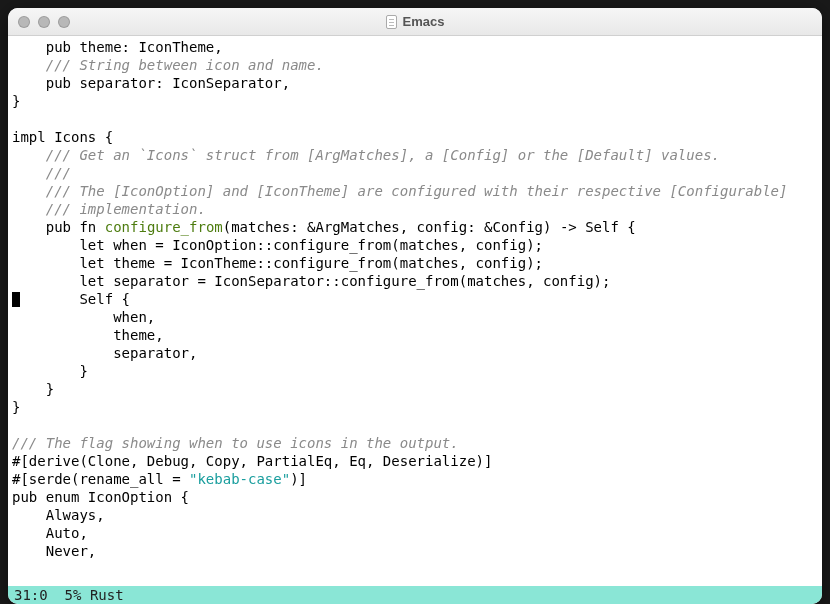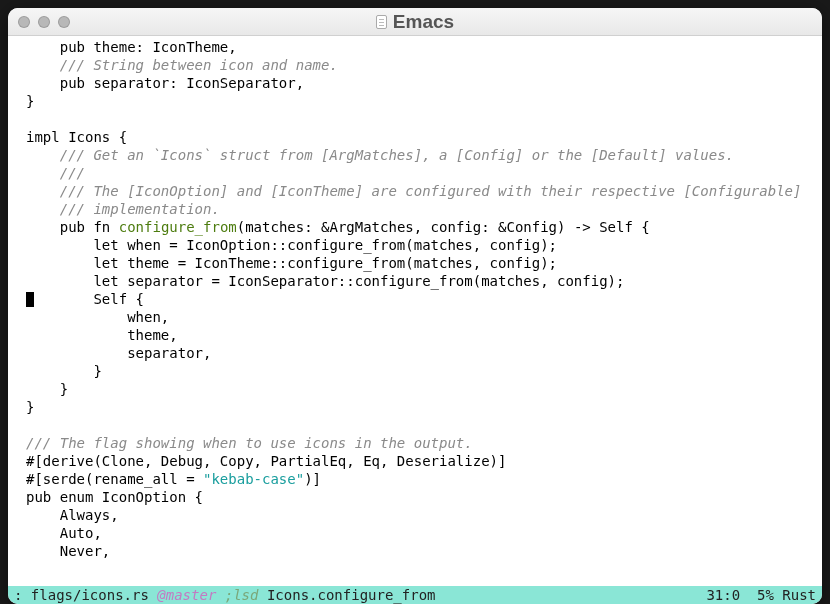--- a/index.html
+++ b/index.html
@@ -40,21 +40,21 @@
   }
   .title-center {
     position: absolute;
     left: 0; right: 0;
     display: flex;
     justify-content: center;
     align-items: center;
     gap: 6px;
     pointer-events: none;
     font-family: -apple-system, "Helvetica Neue", Arial, sans-serif;
-    font-size: 19px;
+    font-size: 13px;
     color: #555;
     font-weight: 600;
   }
   .doc-icon {
     width: 11px; height: 14px;
     border: 1px solid #aaa;
     border-radius: 2px;
     position: relative;
     background: #fff;
   }
@@ -68,21 +68,21 @@
 
   .buffer {
     flex: 1;
     background: #ffffff;
     white-space: pre;
     line-height: 18px;
     color: #000;
     overflow: hidden;
     padding-top: 2px;
   }
-  .line { padding-left: 18px; height: 18px; }
+  .line { padding-left: 4px; height: 18px; }
 
   .modeline {
     height: 18px;
     background: #8ae6d6;
     color: #222;
     display: flex;
     align-items: center;
     padding: 0 6px;
     font-size: 14px;
     line-height: 18px;
@@ -128,17 +128,16 @@
     </div>
     <div class="title-center">
       <span class="doc-icon"></span>
       <span>Emacs</span>
     </div>
   </div>
 
   <div class="buffer" id="buffer"><div class="line">    <span>pub theme: IconTheme,</span></div><div class="line">    <span class="doc">/// String between icon and name.</span></div><div class="line">    <span>pub separator: IconSeparator,</span></div><div class="line"><span>}</span></div><div class="line"><span></span></div><div class="line"><span>impl Icons {</span></div><div class="line">    <span class="doc">/// Get an `Icons` struct from [ArgMatches], a [Config] or the [Default] values.</span></div><div class="line">    <span class="doc">///</span></div><div class="line">    <span class="doc">/// The [IconOption] and [IconTheme] are configured with their respective [Configurable]</span></div><div class="line">    <span class="doc">/// implementation.</span></div><div class="line">    <span>pub fn </span><span class="fn-name">configure_from</span><span>(matches: &amp;ArgMatches, config: &amp;Config) -&gt; Self {</span></div><div class="line">        <span>let when = IconOption::configure_from(matches, config);</span></div><div class="line">        <span>let theme = IconTheme::configure_from(matches, config);</span></div><div class="line">        <span>let separator = IconSeparator::configure_from(matches, config);</span></div><div class="line"><span class="cursor"></span>        <span>Self {</span></div><div class="line">            <span>when,</span></div><div class="line">            <span>theme,</span></div><div class="line">            <span>separator,</span></div><div class="line">        <span>}</span></div><div class="line">    <span>}</span></div><div class="line"><span>}</span></div><div class="line"><span></span></div><div class="line"><span class="doc">/// The flag showing when to use icons in the output.</span></div><div class="line"><span>#[derive(Clone, Debug, Copy, PartialEq, Eq, Deserialize)]</span></div><div class="line"><span>#[serde(rename_all = </span><span class="str">"kebab-case"</span><span>)]</span></div><div class="line"><span>pub enum IconOption {</span></div><div class="line">    <span>Always,</span></div><div class="line">    <span>Auto,</span></div><div class="line">    <span>Never,</span></div></div>
 
   <div class="modeline">
-    <span class="left"><span>: </span><span>flags/icons.rs</span><span> </span><span class="vc">@master</span><span class="proj"> ;</span><span class="proj">lsd</span><span> Icons.configure_from</span></span>
     <span class="right"><span>31:0</span><span>  </span><span>5%</span><span> </span><span>Rust</span></span>
   </div>
 
 </div>
 
 </body></html>

